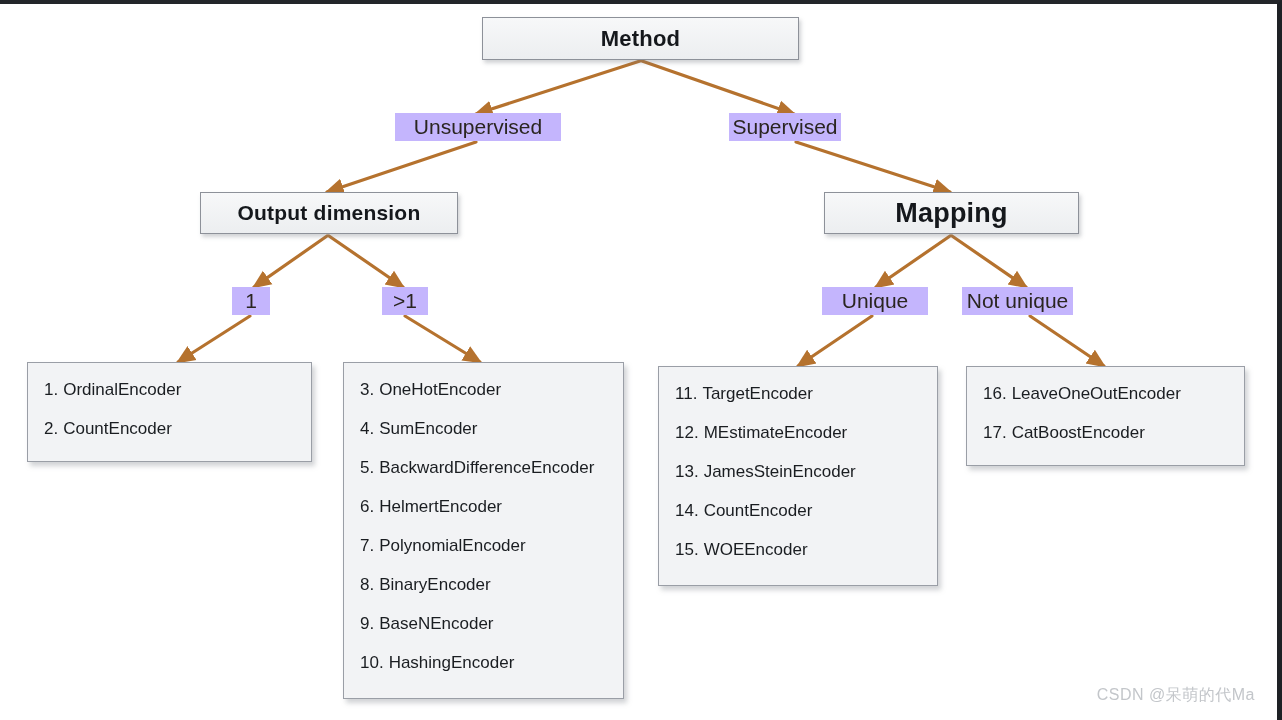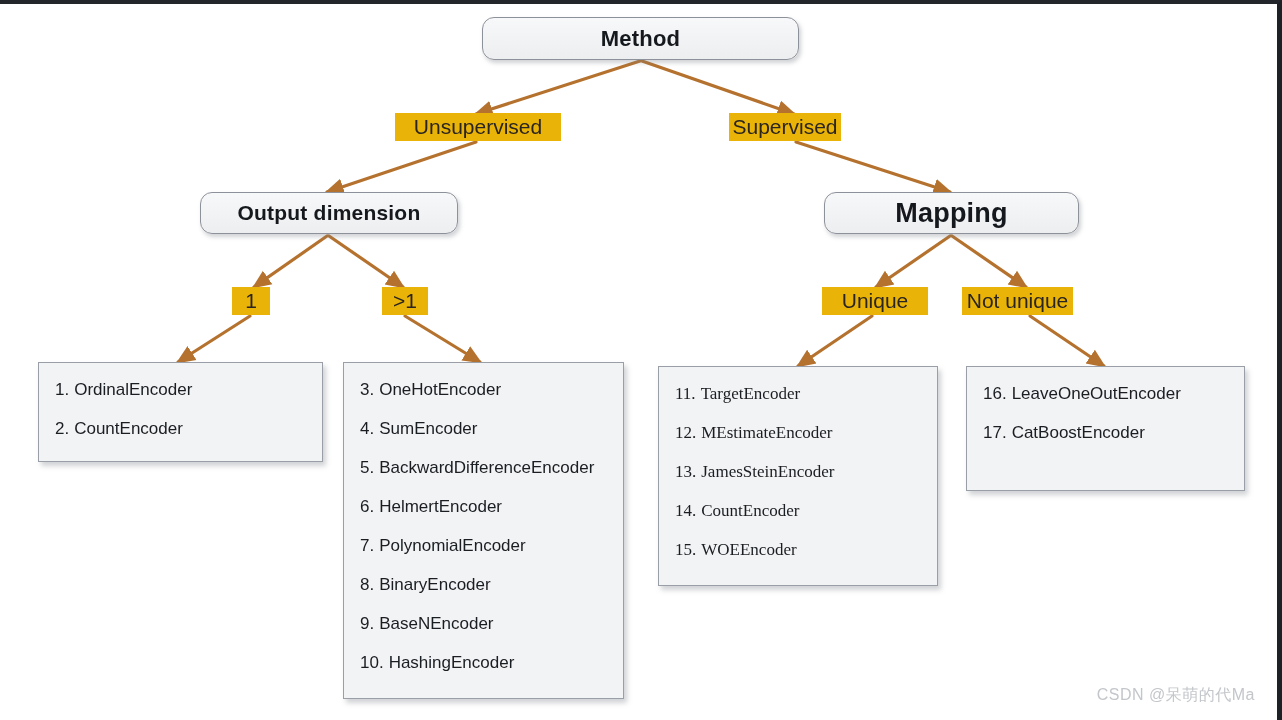--- a/index.html
+++ b/index.html
@@ -28,38 +28,38 @@
     height: 720px;
     pointer-events: none;
   }
 
   
   .node {
     position: absolute;
     box-sizing: border-box;
     background: linear-gradient(180deg, #f7f8f9 0%, #eceef0 100%);
     border: 1.5px solid #8d9199;
-    border-radius: 12px;
+    border-radius: 0;
     box-shadow: 2px 3px 4px rgba(120,125,135,0.35);
     display: flex;
     align-items: center;
     justify-content: center;
     font-weight: bold;
     color: #15181c;
     letter-spacing: .2px;
   }
   #node-method   { left: 482px; top: 13px;  width: 317px; height: 43px; font-size: 22px; }
   #node-outdim   { left: 200px; top: 188px; width: 258px; height: 42px; font-size: 21px; }
   #node-mapping  { left: 824px; top: 188px; width: 255px; height: 42px; font-size: 27px; }
 
   
   .edge-label {
     position: absolute;
     box-sizing: border-box;
-    background: #eab308;
+    background: #c4b5fd;
     color: #2a2520;
     display: flex;
     align-items: center;
     justify-content: center;
     font-size: 21px;
     white-space: nowrap;
     padding: 0 7px;
     height: 28px;
   }
   #lbl-unsupervised { left: 395px;  top: 109px; width: 166px; }
@@ -86,24 +86,24 @@
   .leaf li {
     font-size: 17px;
     color: #1a1d21;
     line-height: 1;
     margin-bottom: 22px;
     white-space: nowrap;
   }
   .leaf li:last-child { margin-bottom: 0; }
   .leaf li .num { margin-right: 5px; }
 
-  #leaf-a { left: 38px;  top: 358px; width: 285px; height: 100px; }
+  #leaf-a { left: 27px;  top: 358px; width: 285px; height: 100px; }
   #leaf-b { left: 343px; top: 358px; width: 281px; height: 337px; }
-  #leaf-c { left: 658px; top: 362px; width: 280px; height: 220px; font-family: Liberation Serif, serif; }
-  #leaf-d { left: 966px; top: 362px; width: 279px; height: 125px; }
+  #leaf-c { left: 658px; top: 362px; width: 280px; height: 220px; }
+  #leaf-d { left: 966px; top: 362px; width: 279px; height: 100px; }
 
   
   #watermark {
     position: absolute;
     right: 22px;
     bottom: 14px;
     font-size: 16px;
     color: #c3c6ca;
     letter-spacing: .5px;
     white-space: nowrap;

